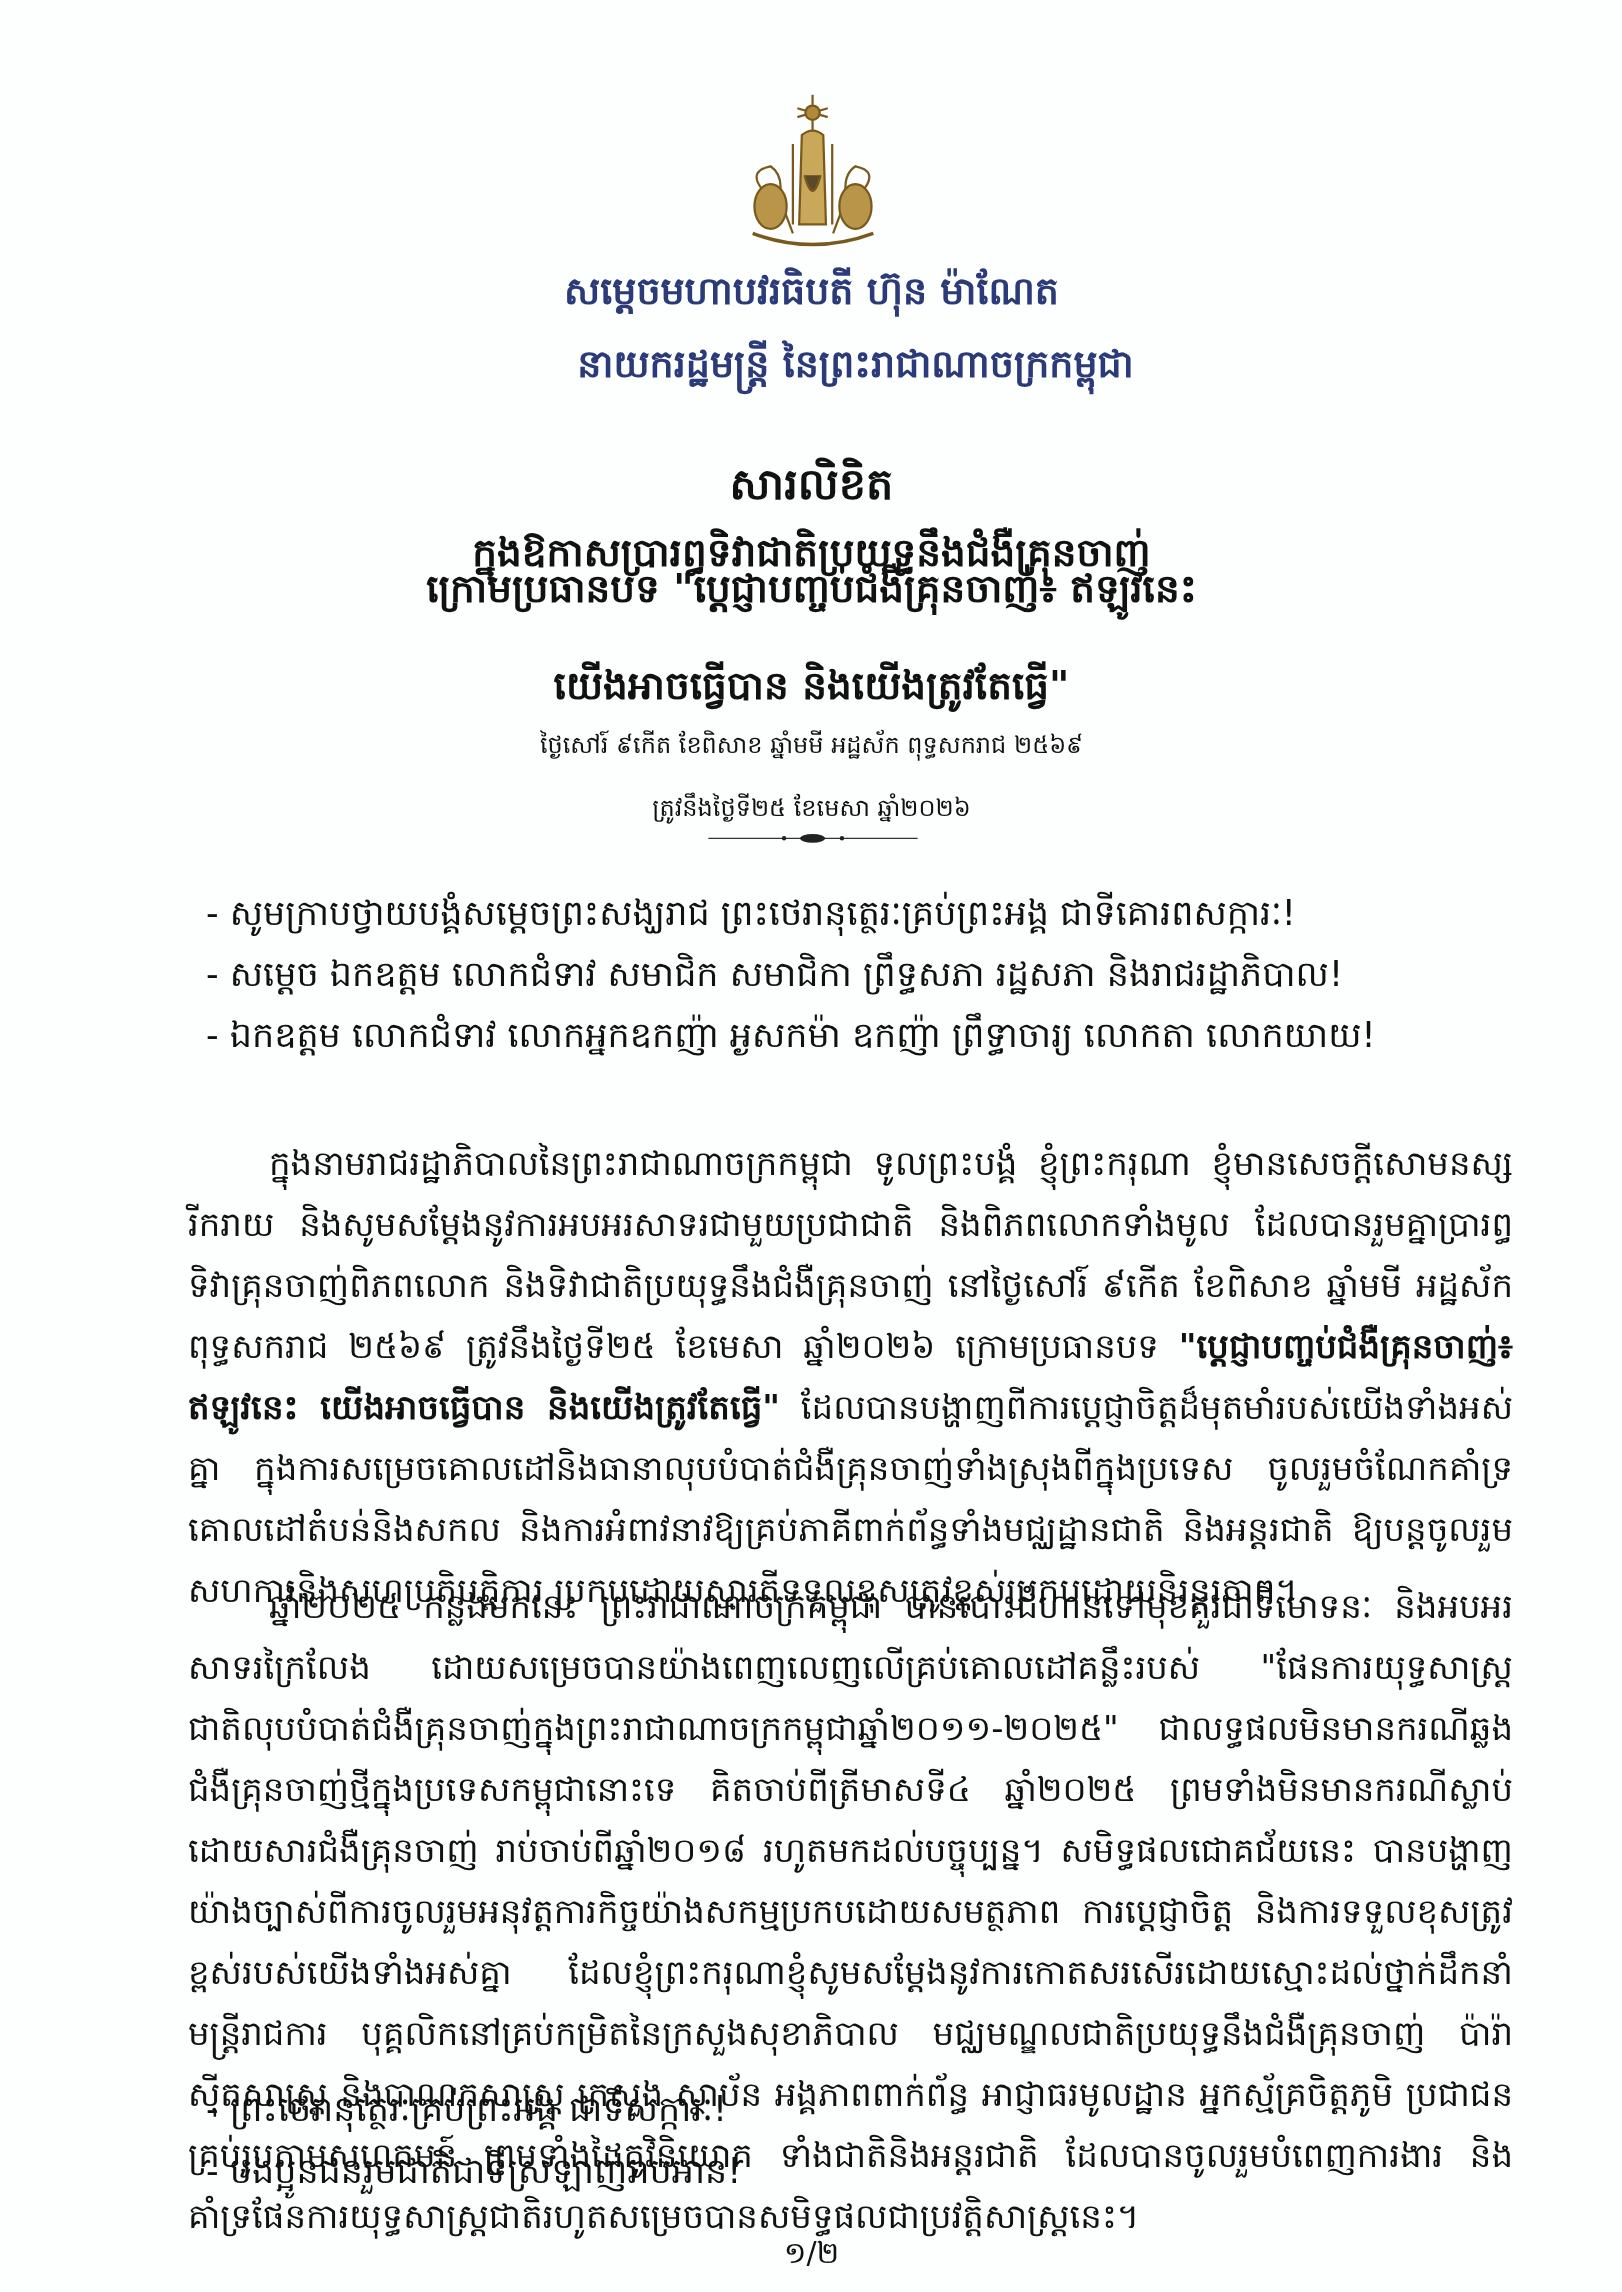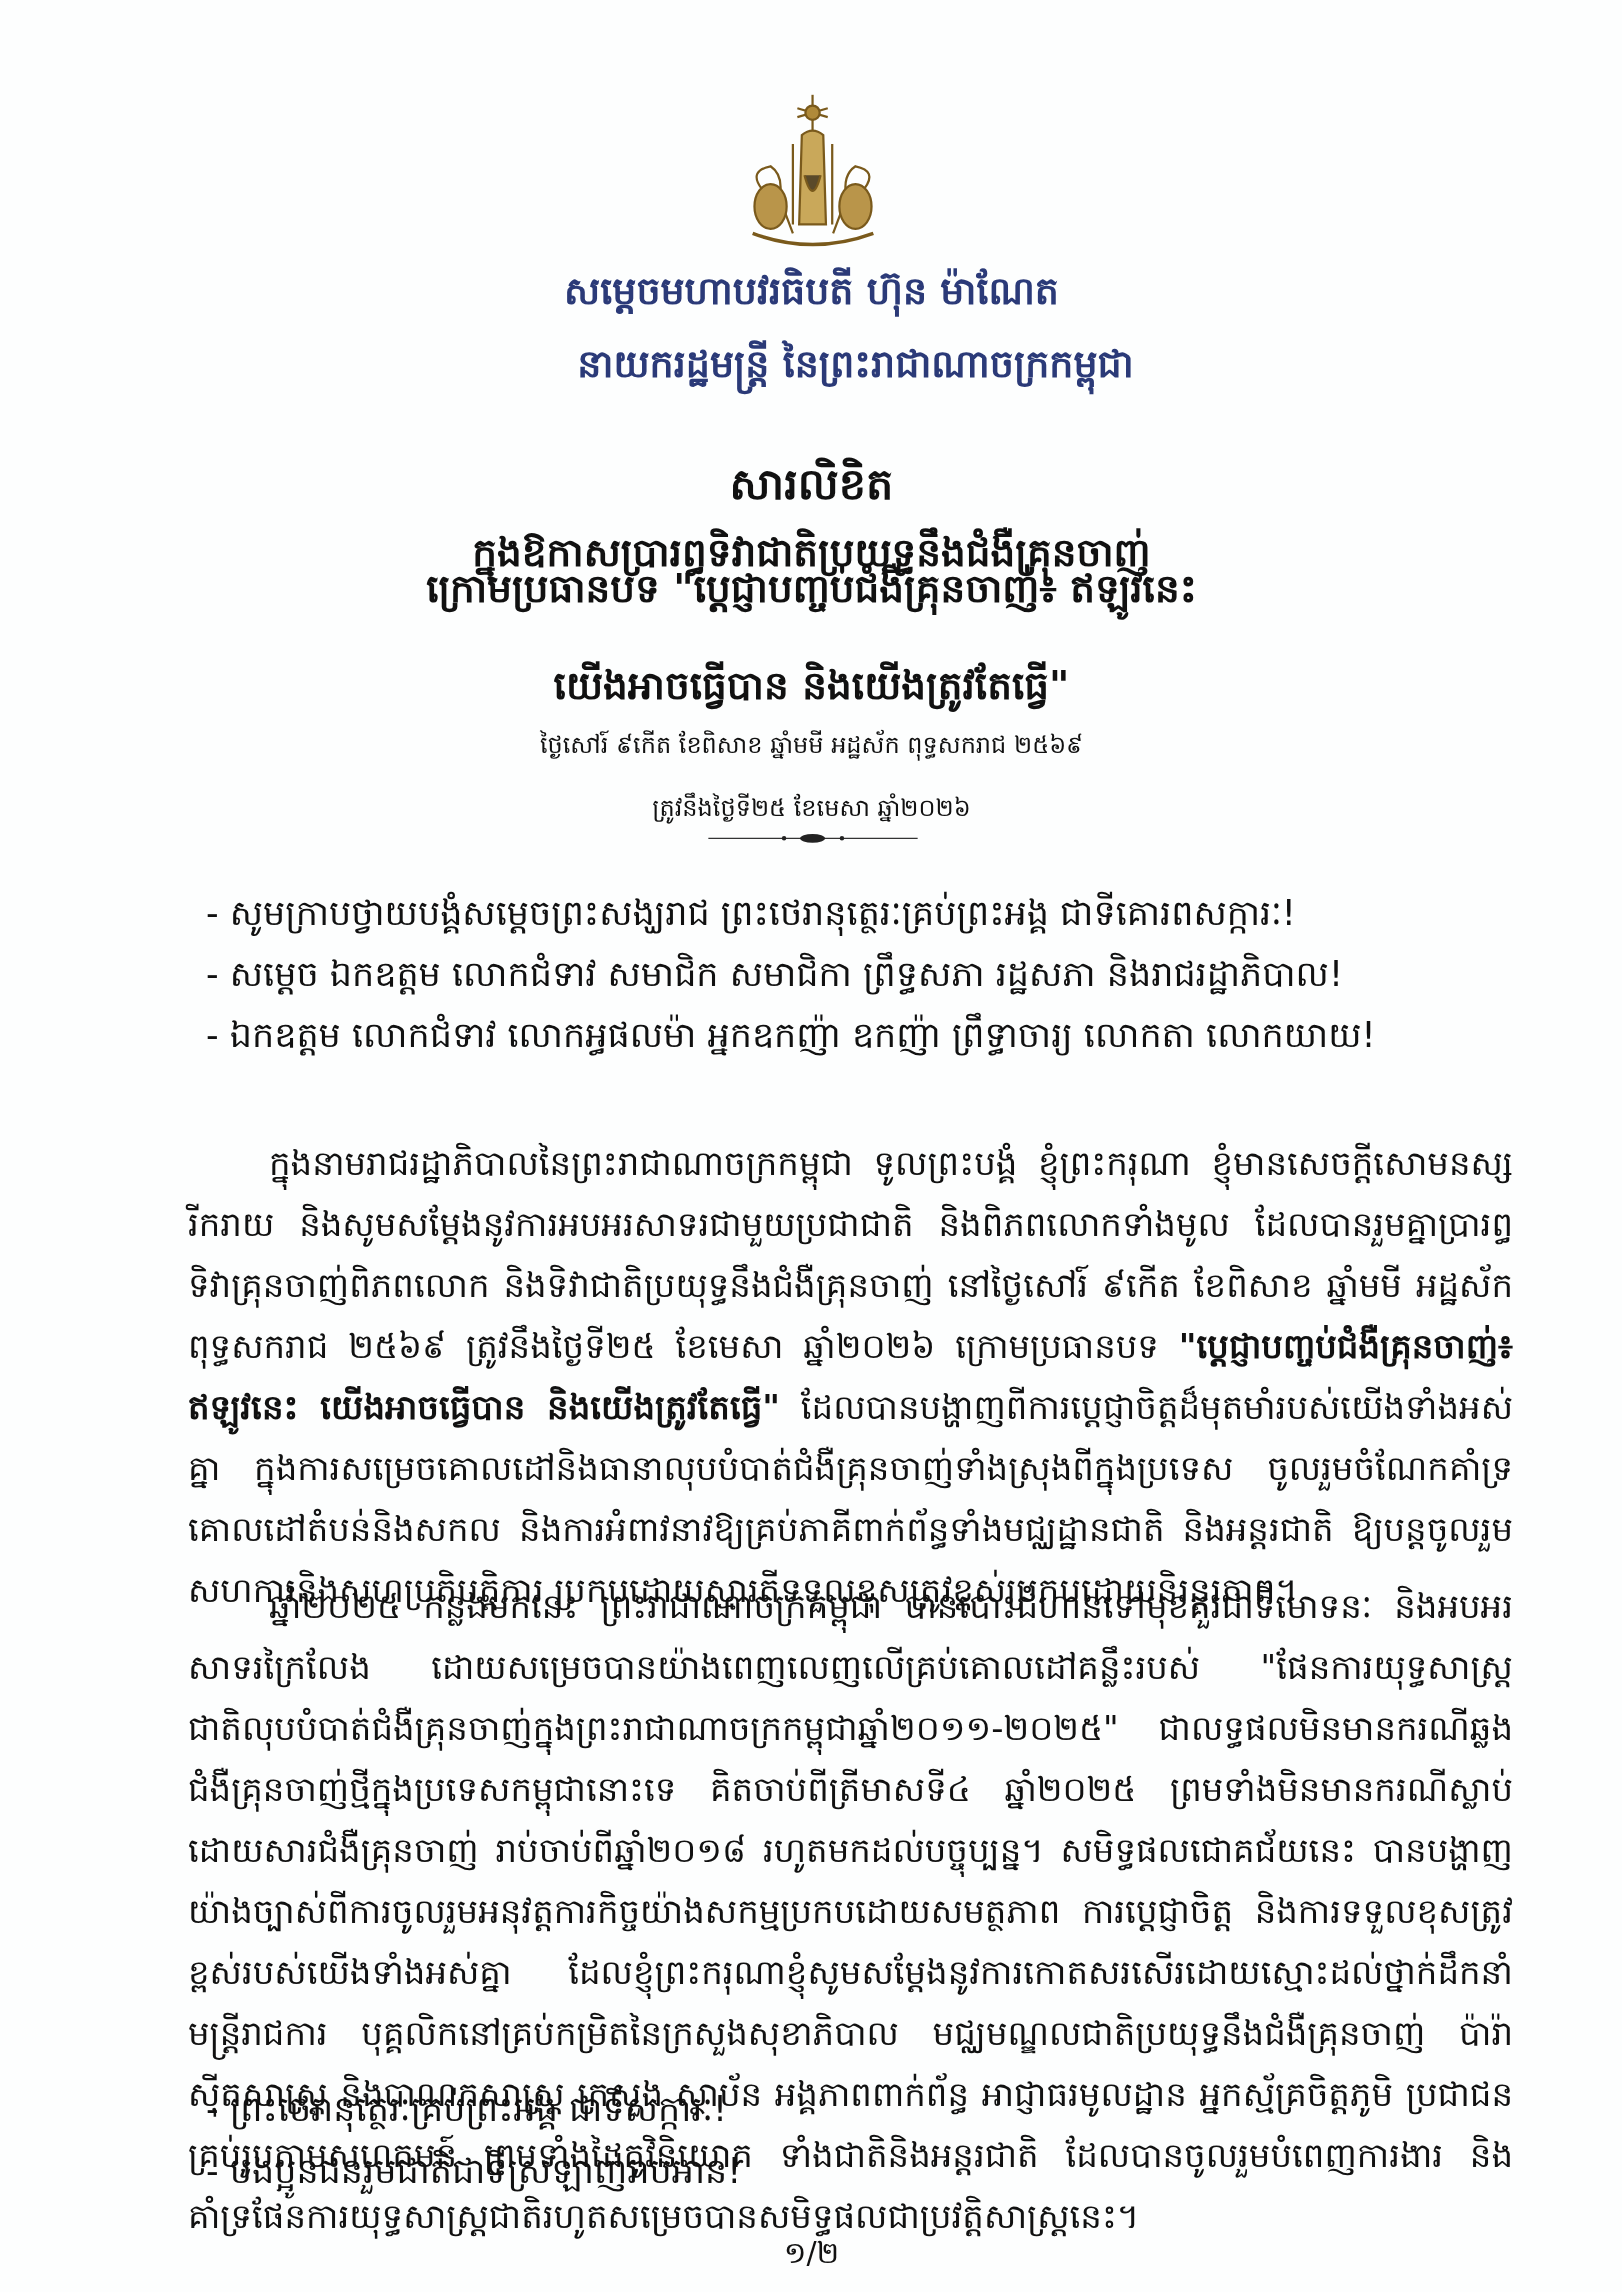--- a/index.html
+++ b/index.html
@@ -60,21 +60,21 @@
 
   <svg class="divider" viewBox="0 0 235 12">
     <line x1="0" y1="6" x2="235" y2="6" stroke="#333" stroke-width="1.5"></line>
     <ellipse cx="117" cy="6" rx="14" ry="5" fill="#222"></ellipse>
     <circle cx="85" cy="6" r="2.5" fill="#222"></circle>
     <circle cx="150" cy="6" r="2.5" fill="#222"></circle>
   </svg>
 
   <div class="greet g2">- សម្តេច ឯកឧត្តម លោកជំទាវ សមាជិក សមាជិកា ព្រឹទ្ធសភា រដ្ឋសភា និងរាជរដ្ឋាភិបាល!</div>
   <div class="greet g1">- សូមក្រាបថ្វាយបង្គំសម្តេចព្រះសង្ឃរាជ ព្រះថេរានុត្ថេរៈគ្រប់ព្រះអង្គ ជាទីគោរពសក្ការៈ!</div>
-  <div class="greet g3">- ឯកឧត្តម លោកជំទាវ លោកអ្ធផលម៉ា អ្នកឧកញ៉ា ឧកញ៉ា ព្រឹទ្ធាចារ្យ លោកតា លោកយាយ!</div>
+  <div class="greet g3">- ឯកឧត្តម លោកជំទាវ លោកអ្នកឧកញ៉ា អ្ងសកម៉ា ឧកញ៉ា ព្រឹទ្ធាចារ្យ លោកតា លោកយាយ!</div>
 
   <div class="para p1"><span>ក្នុងនាមរាជរដ្ឋាភិបាលនៃព្រះរាជាណាចក្រកម្ពុជា ទូលព្រះបង្គំ ខ្ញុំព្រះករុណា ខ្ញុំមានសេចក្តីសោមនស្សរីករាយ និងសូមសម្តែងនូវការអបអរសាទរជាមួយប្រជាជាតិ និងពិភពលោកទាំងមូល ដែលបានរួមគ្នាប្រារព្ធទិវាគ្រុនចាញ់ពិភពលោក និងទិវាជាតិប្រយុទ្ធនឹងជំងឺគ្រុនចាញ់ នៅថ្ងៃសៅរ៍ ៩កើត ខែពិសាខ ឆ្នាំមមី អដ្ឋស័ក ពុទ្ធសករាជ ២៥៦៩ ត្រូវនឹងថ្ងៃទី២៥ ខែមេសា ឆ្នាំ២០២៦ ក្រោមប្រធានបទ </span><b>"ប្តេជ្ញាបញ្ចប់ជំងឺគ្រុនចាញ់៖ ឥឡូវនេះ យើងអាចធ្វើបាន និងយើងត្រូវតែធ្វើ"</b><span> ដែលបានបង្ហាញពីការប្តេជ្ញាចិត្តដ៏មុតមាំរបស់យើងទាំងអស់គ្នា ក្នុងការសម្រេចគោលដៅនិងធានាលុបបំបាត់ជំងឺគ្រុនចាញ់ទាំងស្រុងពីក្នុងប្រទេស ចូលរួមចំណែកគាំទ្រគោលដៅតំបន់និងសកល និងការអំពាវនាវឱ្យគ្រប់ភាគីពាក់ព័ន្ធទាំងមជ្ឈដ្ឋានជាតិ និងអន្តរជាតិ ឱ្យបន្តចូលរួមសហការនិងសហប្រតិបត្តិការ ប្រកបដោយស្មារតីទទួលខុសត្រូវខ្ពស់ប្រកបដោយនិរន្តរភាព។</span></div>
 
   <div class="para p2">ឆ្នាំ២០២៥ កន្លងមកនេះ ព្រះរាជាណាចក្រកម្ពុជា បានបោះជំហានទៅមុខគួរជាទីមោទនៈ និងអបអរសាទរក្រៃលែង ដោយសម្រេចបានយ៉ាងពេញលេញលើគ្រប់គោលដៅគន្លឹះរបស់ "ផែនការយុទ្ធសាស្ត្រជាតិលុបបំបាត់ជំងឺគ្រុនចាញ់ក្នុងព្រះរាជាណាចក្រកម្ពុជាឆ្នាំ២០១១-២០២៥" ជាលទ្ធផលមិនមានករណីឆ្លងជំងឺគ្រុនចាញ់ថ្មីក្នុងប្រទេសកម្ពុជានោះទេ គិតចាប់ពីត្រីមាសទី៤ ឆ្នាំ២០២៥ ព្រមទាំងមិនមានករណីស្លាប់ដោយសារជំងឺគ្រុនចាញ់ រាប់ចាប់ពីឆ្នាំ២០១៨ រហូតមកដល់បច្ចុប្បន្ន។ សមិទ្ធផលជោគជ័យនេះ បានបង្ហាញយ៉ាងច្បាស់ពីការចូលរួមអនុវត្តការកិច្ចយ៉ាងសកម្មប្រកបដោយសមត្ថភាព ការប្តេជ្ញាចិត្ត និងការទទួលខុសត្រូវខ្ពស់របស់យើងទាំងអស់គ្នា ដែលខ្ញុំព្រះករុណាខ្ញុំសូមសម្តែងនូវការកោតសរសើរដោយស្មោះដល់ថ្នាក់ដឹកនាំ មន្ត្រីរាជការ បុគ្គលិកនៅគ្រប់កម្រិតនៃក្រសួងសុខាភិបាល មជ្ឈមណ្ឌលជាតិប្រយុទ្ធនឹងជំងឺគ្រុនចាញ់ ប៉ារ៉ាស៊ីតសាស្ត្រ និងបាណកសាស្ត្រ ក្រសួង ស្ថាប័ន អង្គភាពពាក់ព័ន្ធ អាជ្ញាធរមូលដ្ឋាន អ្នកស្ម័គ្រចិត្តភូមិ ប្រជាជនគ្រប់រូបតាមសហគមន៍ ព្រមទាំងដៃគូវិនិយោគ ទាំងជាតិនិងអន្តរជាតិ ដែលបានចូលរួមបំពេញការងារ និងគាំទ្រផែនការយុទ្ធសាស្ត្រជាតិរហូតសម្រេចបានសមិទ្ធផលជាប្រវត្តិសាស្ត្រនេះ។</div>
 
   <div class="closing c2">- បងប្អូនជនរួមជាតិជាទីស្រឡាញ់រាប់អាន!</div>
   <div class="closing c1">- ព្រះថេរានុត្ថេរៈគ្រប់ព្រះអង្គ ជាទីសក្ការៈ!</div>
 
   <div class="pagenum">១/២</div>
 </div>

